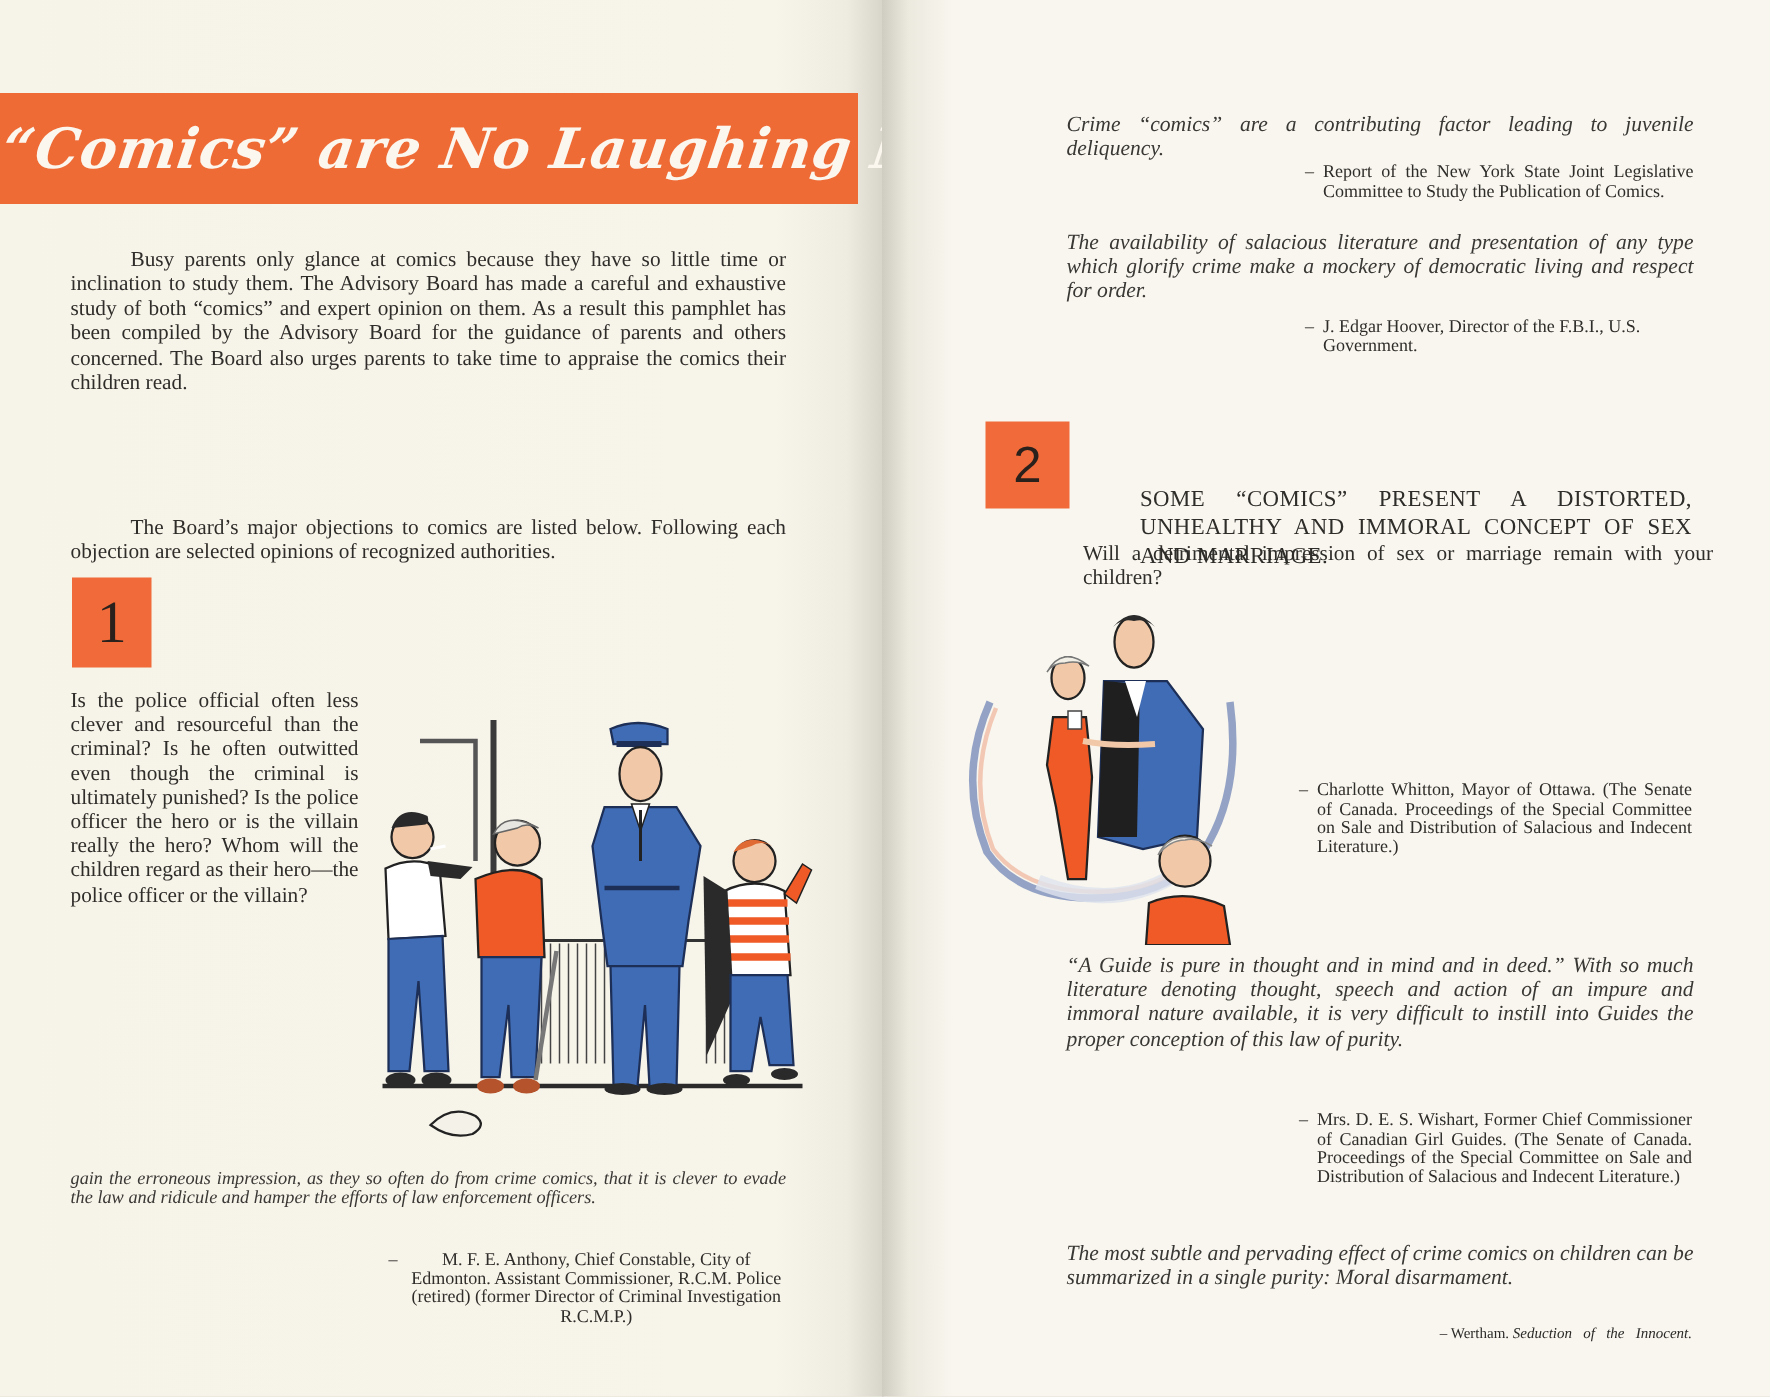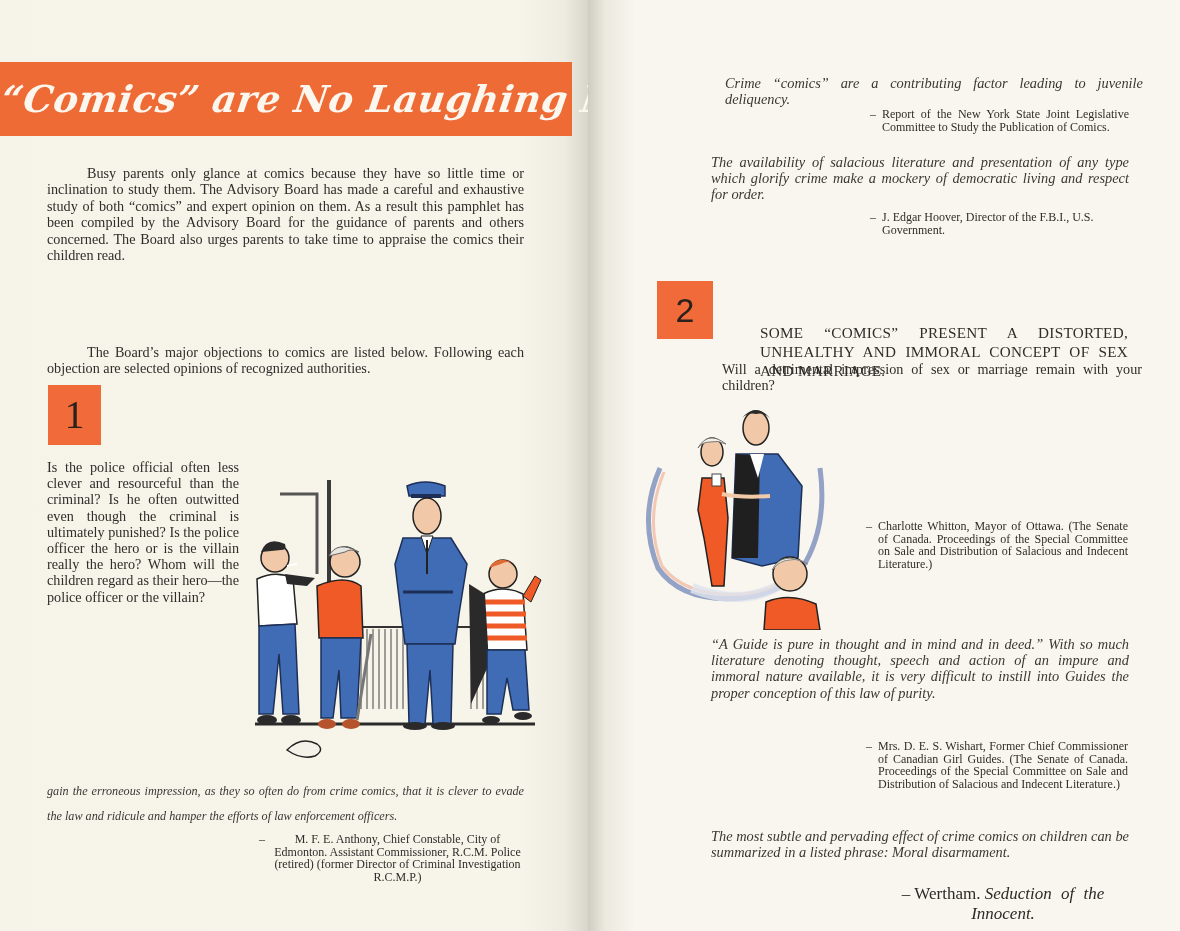--- a/index.html
+++ b/index.html
@@ -49,21 +49,21 @@
     <p class="abs body-text indent" style="left:47px; top:165px; width:477px;">Busy parents only glance at comics because they have so little time or inclination to study them. The Advisory Board has made a careful and exhaustive study of both “comics” and expert opinion on them. As a result this pamphlet has been compiled by the Advisory Board for the guidance of parents and others concerned. The Board also urges parents to take time to appraise the comics their children read.</p>
 
     <p class="abs body-text indent" style="left:47px; top:296px; width:477px;margin-top:48px;">The Board’s major objections to comics are listed below. Following each objection are selected opinions of recognized authorities.</p>
 
     <div class="abs num-box" style="left:48px; top:385px; width:53px; height:60px; font-size:40px; line-height:60px;">
       <span>1</span>
     </div>
 
     <p class="abs body-text" style="left:47px; top:459px; width:192px; font-size:14.2px; line-height:16.2px;">Is the police official often less clever and resourceful than the criminal? Is he often outwitted even though the criminal is ultimately punished? Is the police officer the hero or is the villain really the hero? Whom will the children regard as their hero—the police officer or the villain?</p>
 
-    <p class="abs italic-text" style="left:47px; top:779px; width:477px; font-size:12.2px; line-height:25px;">gain the erroneous impression, as they so often do from crime comics, that it is clever to evade the law and ridicule and hamper the efforts of law enforcement officers.</p>
+    <p class="abs italic-text" style="left:47px; top:779px; width:477px; font-size:12.2px; line-height:13px;">gain the erroneous impression, as they so often do from crime comics, that it is clever to evade the law and ridicule and hamper the efforts of law enforcement officers.</p>
 
     <div class="abs" style="left:271px; top:833px; width:253px;">
       <span class="attrib dash" style="left:-12px;">–</span>
       <p class="attrib" style="text-align:center;">M. F. E. Anthony, Chief Constable, City of Edmonton. Assistant Commissioner, R.C.M. Police (retired) (former Director of Criminal Investigation R.C.M.P.)</p>
     </div>
 
     <div class="abs" style="left:245px; top:474px; width:300px; height:296px;">
       <svg width="300" height="296" viewBox="0 0 300 296">
 
         <path d="M35 20 H72 V100" stroke="#555" stroke-width="3" fill="none"></path>
@@ -132,21 +132,21 @@
 
         <path d="M42 276 Q56 262 72 270 Q80 276 70 282 Q56 286 42 276 Z" fill="#f4f1e8" stroke="#222" stroke-width="1.5"></path>
       </svg>
     </div>
   </div>
 
   <div class="gutter-line"></div>
 
   <div class="page page-right">
 
-    <p class="abs italic-text" style="left:137px; top:75px; width:418px; font-size:14.4px; line-height:16px;">Crime “comics” are a contributing factor leading to juvenile deliquency.</p>
+    <p class="abs italic-text" style="left:123px; top:75px; width:418px; font-size:14.4px; line-height:16px;">Crime “comics” are a contributing factor leading to juvenile deliquency.</p>
     <div class="abs" style="left:294px; top:108px; width:247px;">
       <span class="attrib dash" style="left:-12px;">–</span>
       <p class="attrib">Report of the New York State Joint Legislative Committee to Study the Publication of Comics.</p>
     </div>
 
     <p class="abs italic-text" style="left:123px; top:154px; width:418px; font-size:14.4px; line-height:16px;">The availability of salacious literature and presentation of any type which glorify crime make a mockery of democratic living and respect for order.</p>
     <div class="abs" style="left:294px; top:211px; width:247px;">
       <span class="attrib dash" style="left:-12px;">–</span>
       <p class="attrib" style="text-align:left;">J. Edgar Hoover, Director of the F.B.I., U.S. Government.</p>
     </div>
@@ -187,19 +187,19 @@
       <span class="attrib dash" style="left:-12px;">–</span>
       <p class="attrib">Charlotte Whitton, Mayor of Ottawa. (The Senate of Canada. Proceedings of the Special Committee on Sale and Distribution of Salacious and Indecent Literature.)</p>
     </div>
 
     <p class="abs italic-text" style="left:123px; top:636px; width:418px; font-size:14.4px; line-height:16.2px;">“A Guide is pure in thought and in mind and in deed.” With so much literature denoting thought, speech and action of an impure and immoral nature available, it is very difficult to instill into Guides the proper conception of this law of purity.</p>
     <div class="abs" style="left:290px; top:740px; width:250px;">
       <span class="attrib dash" style="left:-12px;">–</span>
       <p class="attrib">Mrs. D. E. S. Wishart, Former Chief Commissioner of Canadian Girl Guides. (The Senate of Canada. Proceedings of the Special Committee on Sale and Distribution of Salacious and Indecent Literature.)</p>
     </div>
 
-    <p class="abs italic-text" style="left:123px; top:828px; width:418px; font-size:14.4px; line-height:16px;">The most subtle and pervading effect of crime comics on children can be summarized in a listed phrase: Moral disarmament.</p>
-    <div class="abs" style="left:290px; top:884px; width:250px; text-align:center; font-size:17px;">
+    <p class="abs italic-text" style="left:123px; top:828px; width:418px; font-size:14.4px; line-height:16px;">The most subtle and pervading effect of crime comics on children can be summarized in a single purity: Moral disarmament.</p>
+    <div class="abs" style="left:290px; top:884px; width:250px; text-align:right; font-size:10px;">
       <span>– </span><span>Wertham.</span>
       <span style="font-style:italic; word-spacing:5px;">Seduction of the Innocent.</span>
     </div>
   </div>
 </div>
 
 </body></html>

